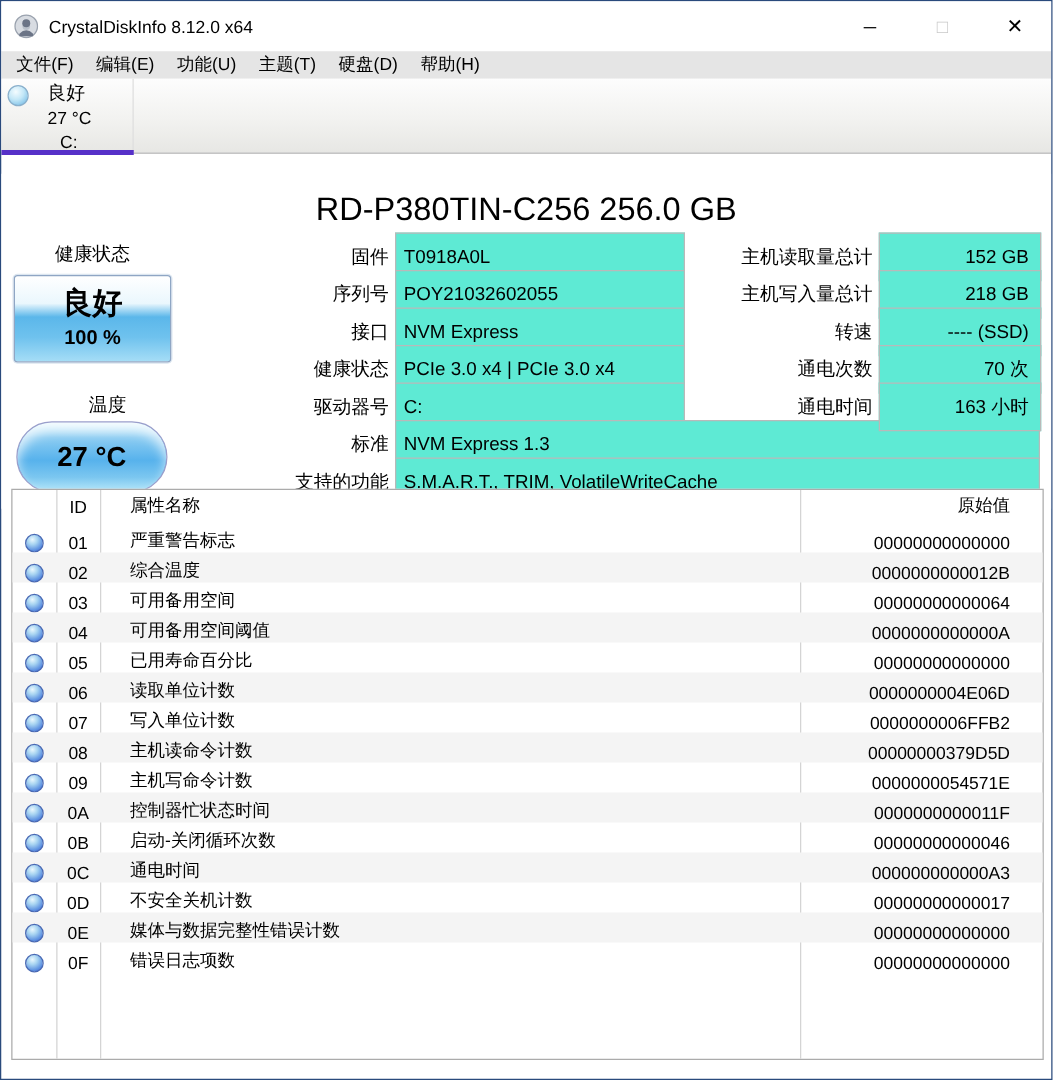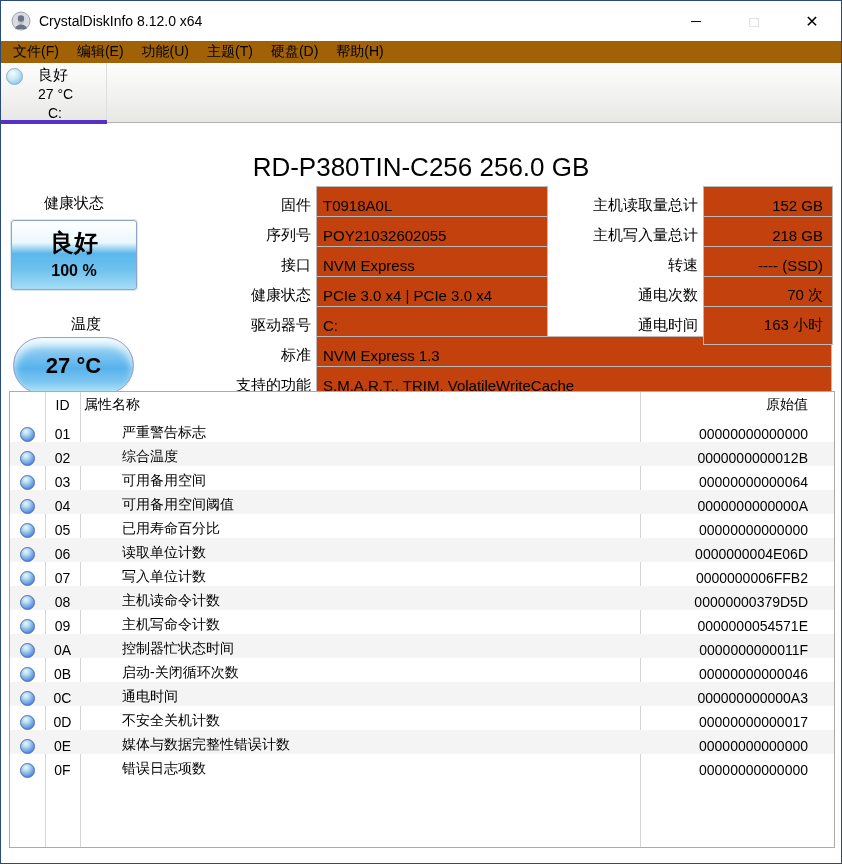--- a/index.html
+++ b/index.html
@@ -9,21 +9,21 @@
   
   .titlebar { position:absolute; top:0; left:0; right:0; height:40px; background:#fff; display:flex; align-items:center; }
   .app-icon { width:20px; height:20px; margin-left:10px; flex:0 0 auto; }
   .title-text { margin-left:8px; font-size:14px; }
   .win-controls { margin-left:auto; display:flex; height:100%; }
   .win-btn { width:58px; height:100%; display:flex; align-items:center; justify-content:center; font-size:14px; cursor:default; }
   .win-btn.max { color:#c9c9c9; font-size:15px; }
   .win-btn.close { font-size:16px; }
 
   
-  .menubar { position:absolute; top:40px; left:0; right:0; height:22px; display:flex; align-items:center; padding-left:3px; background:#a16207; }
+  .menubar { position:absolute; top:40px; left:0; right:0; height:22px; display:flex; align-items:center; padding-left:3px; background:#e5e5e5; }
   .menu-item { padding:2px 9px; font-size:14px; white-space:nowrap; }
 
   
   .drivebar { position:absolute; top:62px; left:0; right:0; height:60px; background:linear-gradient(180deg,#fdfdfd 0%,#f2f2f0 55%,#e7e7e4 100%); border-bottom:1px solid #b3b3b3; }
   .drive-tab { position:absolute; left:0; top:0; width:106px; height:60px; border-right:1px solid #dedede; }
   .tab-orb { position:absolute; left:5px; top:5px; width:17px; height:17px; border-radius:50%; border:1px solid #8ab0cc;
              background:radial-gradient(circle at 38% 30%, #f4fcff 0%, #c3e7f7 45%, #84c4e9 82%, #a4d8f0 100%); }
   .tab-lines { padding:2px 0 0 37px; }
   .tab-line1 { font-size:15px; line-height:20px; }
   .tab-line2 { font-size:14px; line-height:19px; }
@@ -45,41 +45,41 @@
   .temp-label { position:absolute; top:176px; left:12px; width:146px; text-align:center; font-size:15px; }
   .temp-pill { position:absolute; top:198px; left:12px; width:121px; height:57px; border-radius:29px; border:1px solid #9a9ecb;
                background:linear-gradient(180deg,#d7f2fc 0%,#8bccf2 22%,#57b2ec 55%,#7cc7f0 80%,#b6e7fa 100%);
                box-shadow:inset 0 7px 9px rgba(255,255,255,.75);
                display:flex; align-items:center; justify-content:center; font-size:22px; font-weight:bold; cursor:default; }
 
   .fields-mid { position:absolute; left:185px; top:54px; }
   .fields-right { position:absolute; left:570px; top:54px; }
   .field-row { display:flex; align-items:center; height:25px; margin-bottom:5px; }
   .field-label { width:130px; text-align:right; font-size:15px; padding-right:5px; white-space:nowrap; }
-  .field-box { width:232px; height:39px; border:1px solid #b9b9b9; background:#c2410c; font-size:15px;
+  .field-box { width:232px; height:39px; border:1px solid #b9b9b9; background:#5eead4; font-size:15px;
                display:flex; align-items:center; padding-left:6px; overflow:hidden; white-space:nowrap; }
   .field-row.wide .field-box { width:516px; }
   .fields-right .field-label { width:132px; }
   .fields-right .field-box { width:130px; justify-content:flex-end; padding-left:0; padding-right:9px; }
 
   
   .smart-table { position:absolute; left:8px; top:390px; width:826px; height:457px; border:1px solid #ababab; background:#fff; }
   .vline { position:absolute; top:0; bottom:0; width:1px; background:#d4d4d4; }
   .vline.v1 { left:35px; } .vline.v2 { left:70px; } .vline.v3 { left:630px; }
   .table-header { display:flex; align-items:center; height:26px; font-size:14px; position:relative; }
   .h-orb { width:35px; } .h-id { width:35px; text-align:center; }
-  .h-name { flex:1; padding-left:4px; }
+  .h-name { flex:1; padding-left:24px; }
   .h-raw { width:194px; text-align:right; padding-right:26px; }
   .table-row { display:flex; align-items:flex-end; height:24px; font-size:14px; position:relative; }
   .table-row:nth-child(even) { background:#f4f4f4; }
   .cell-orb { width:35px; display:flex; justify-content:center; }
   .orb { width:15px; height:15px; border-radius:50%; border:1px solid #4a6ab4;
          background:radial-gradient(circle at 38% 28%, #eaf7fd 0%, #a9d5f2 32%, #5a8ee0 72%, #5a68cf 100%); }
   .cell-id { width:35px; text-align:center; }
-  .cell-name { flex:1; padding-left:8px; white-space:nowrap; overflow:hidden;margin-left:34px; }
+  .cell-name { flex:1; padding-left:24px; white-space:nowrap; overflow:hidden; }
   .cell-raw { width:194px; text-align:right; padding-right:26px; font-size:14px; }
 </style>
 </head>
 <body>
 
 <div class="window">
 
   <div class="titlebar">
     <svg class="app-icon" viewBox="0 0 20 20">
       <ellipse cx="10" cy="10" rx="9" ry="9" fill="#d8dce2" stroke="#9aa2ae" stroke-width="1"></ellipse>

